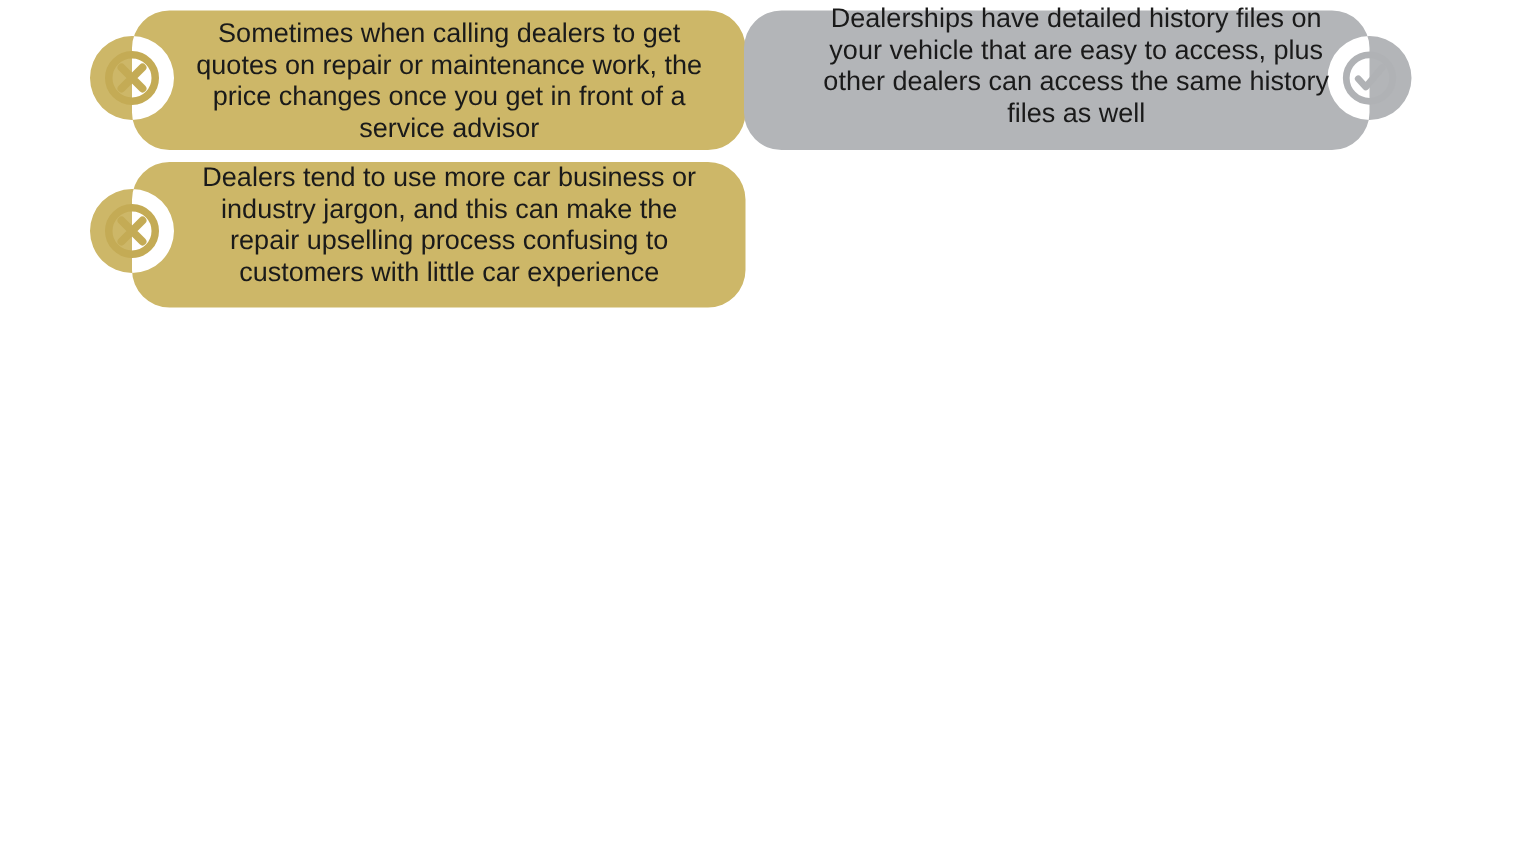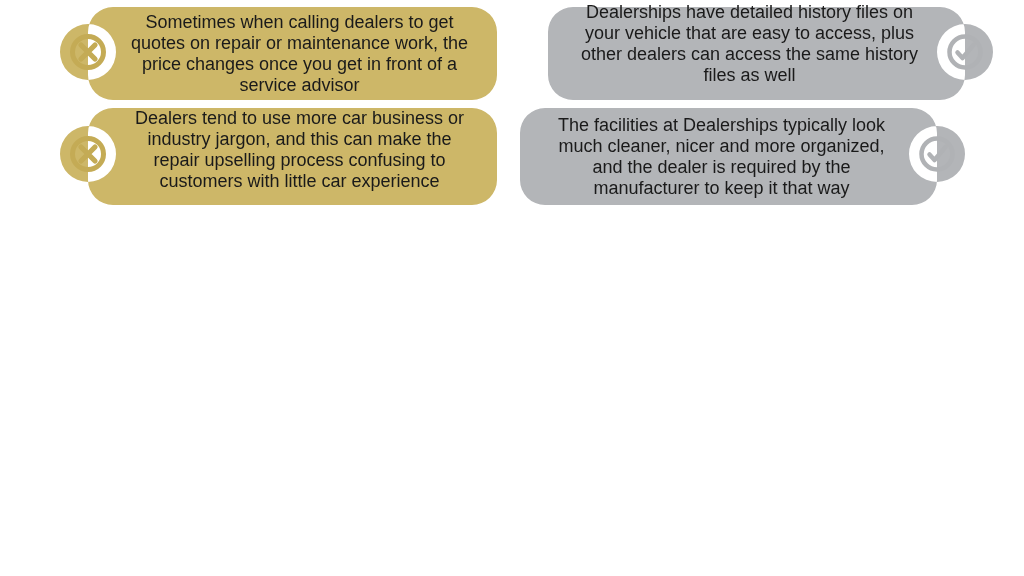--- a/index.html
+++ b/index.html
@@ -65,21 +65,21 @@
       </g>
     </svg>
     <div class="text-wrap">
       <p class="callout-text">Sometimes when calling dealers to get
 quotes on repair or maintenance work, the
 price changes once you get in front of a
 service advisor</p>
     </div>
   </div>
 
-  <div class="callout positive notch-right" style="left:548px; top:7px; width:417px; height:74px;">
+  <div class="callout positive notch-right" style="left:496px; top:7px; width:417px; height:74px;padding-left:40px;">
     <svg class="bubble" width="448" height="93" viewBox="0 0 448 93">
       <path class="shape" fill-rule="evenodd" d="M 25,0 H 392 A 25,25 0 0 1 417,25 V 68 A 25,25 0 0 1 392,93 H 25 A 25,25 0 0 1 0,68 V 25 A 25,25 0 0 1 25,0 Z
                M 445,45 A 28,28 0 1 0 389,45 A 28,28 0 1 0 445,45 Z"></path>
       <g>
         <circle class="icon-stroke" cx="417" cy="45" r="15.5" stroke-width="4.5"></circle>
         <path class="icon-stroke" d="M 409.5,45.5 L 414.5,51 L 425.5,38" stroke-width="4.5" stroke-linecap="round" stroke-linejoin="round"></path>
       </g>
     </svg>
     <div class="text-wrap">
       <p class="callout-text">Dealerships have detailed history files on
@@ -99,30 +99,14 @@
       </g>
     </svg>
     <div class="text-wrap">
       <p class="callout-text">Dealers tend to use more car business or
 industry jargon, and this can make the
 repair upselling process confusing to
 customers with little car experience</p>
     </div>
   </div>
 
-  <div class="callout positive notch-right" style="left:520px; top:108px; width:417px; height:97px;">
-    <svg class="bubble" width="448" height="97" viewBox="0 0 448 97">
-      <path class="shape" fill-rule="evenodd" d="M 25,0 H 392 A 25,25 0 0 1 417,25 V 72 A 25,25 0 0 1 392,97 H 25 A 25,25 0 0 1 0,72 V 25 A 25,25 0 0 1 25,0 Z
-               M 445,46 A 28,28 0 1 0 389,46 A 28,28 0 1 0 445,46 Z"></path>
-      <g>
-        <circle class="icon-stroke" cx="417" cy="46" r="15.5" stroke-width="4.5"></circle>
-        <path class="icon-stroke" d="M 409.5,46.5 L 414.5,52 L 425.5,39" stroke-width="4.5" stroke-linecap="round" stroke-linejoin="round"></path>
-      </g>
-    </svg>
-    <div class="text-wrap">
-      <p class="callout-text">The facilities at Dealerships typically look
-much cleaner, nicer and more organized,
-and the dealer is required by the
-manufacturer to keep it that way</p>
-    </div>
-  </div>
 
 </div>
 
 </body></html>

